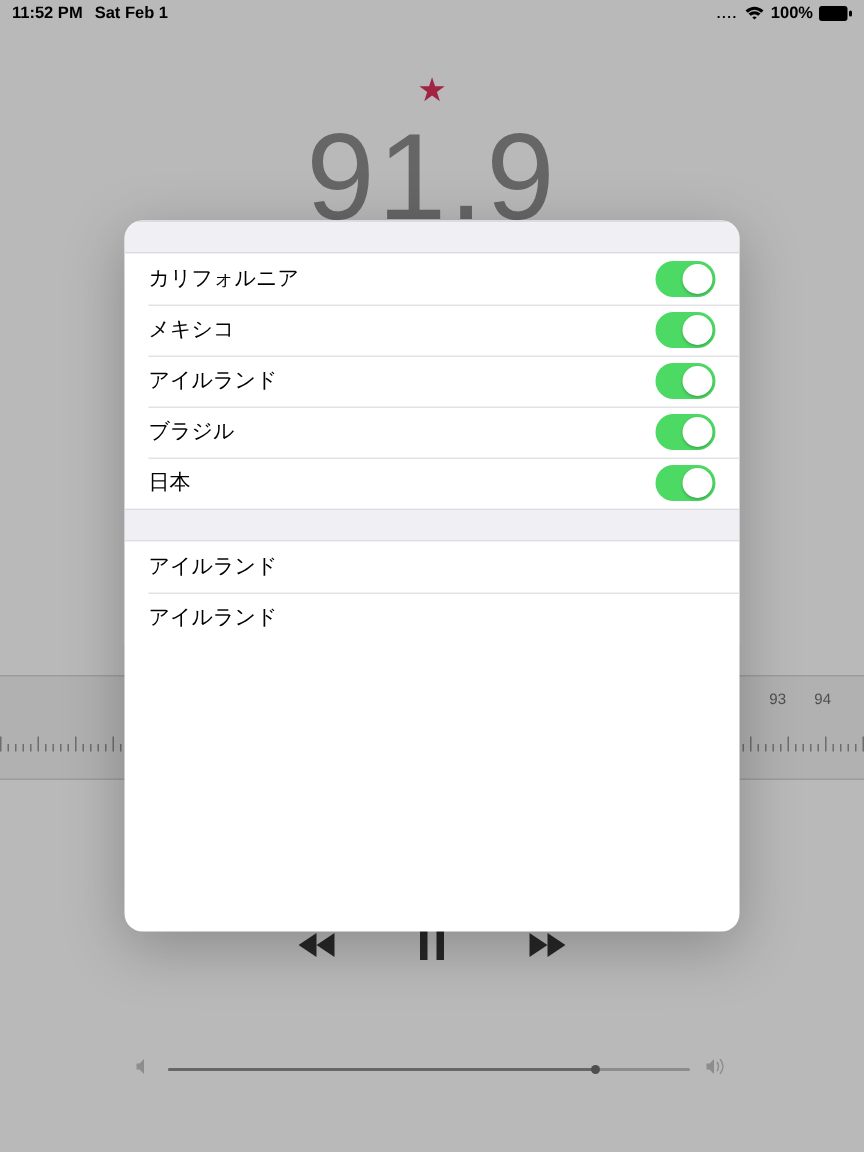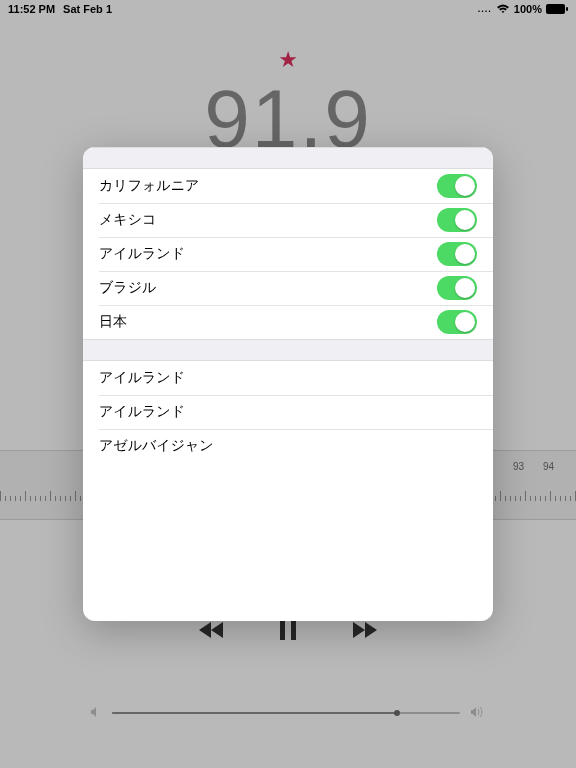--- a/index.html
+++ b/index.html
@@ -276,17 +276,14 @@
           <div class="knob"></div>
         </div>
       </div>
       <div class="section-gap"></div>
       <div class="row">
         <span>アイルランド</span>
       </div>
       <div class="row">
         <span>アイルランド</span>
       </div>
-      <div class="row">
-        <span>アゼルバイジャン</span>
-      </div>
     </div>
 </div>
 
 </body></html>

